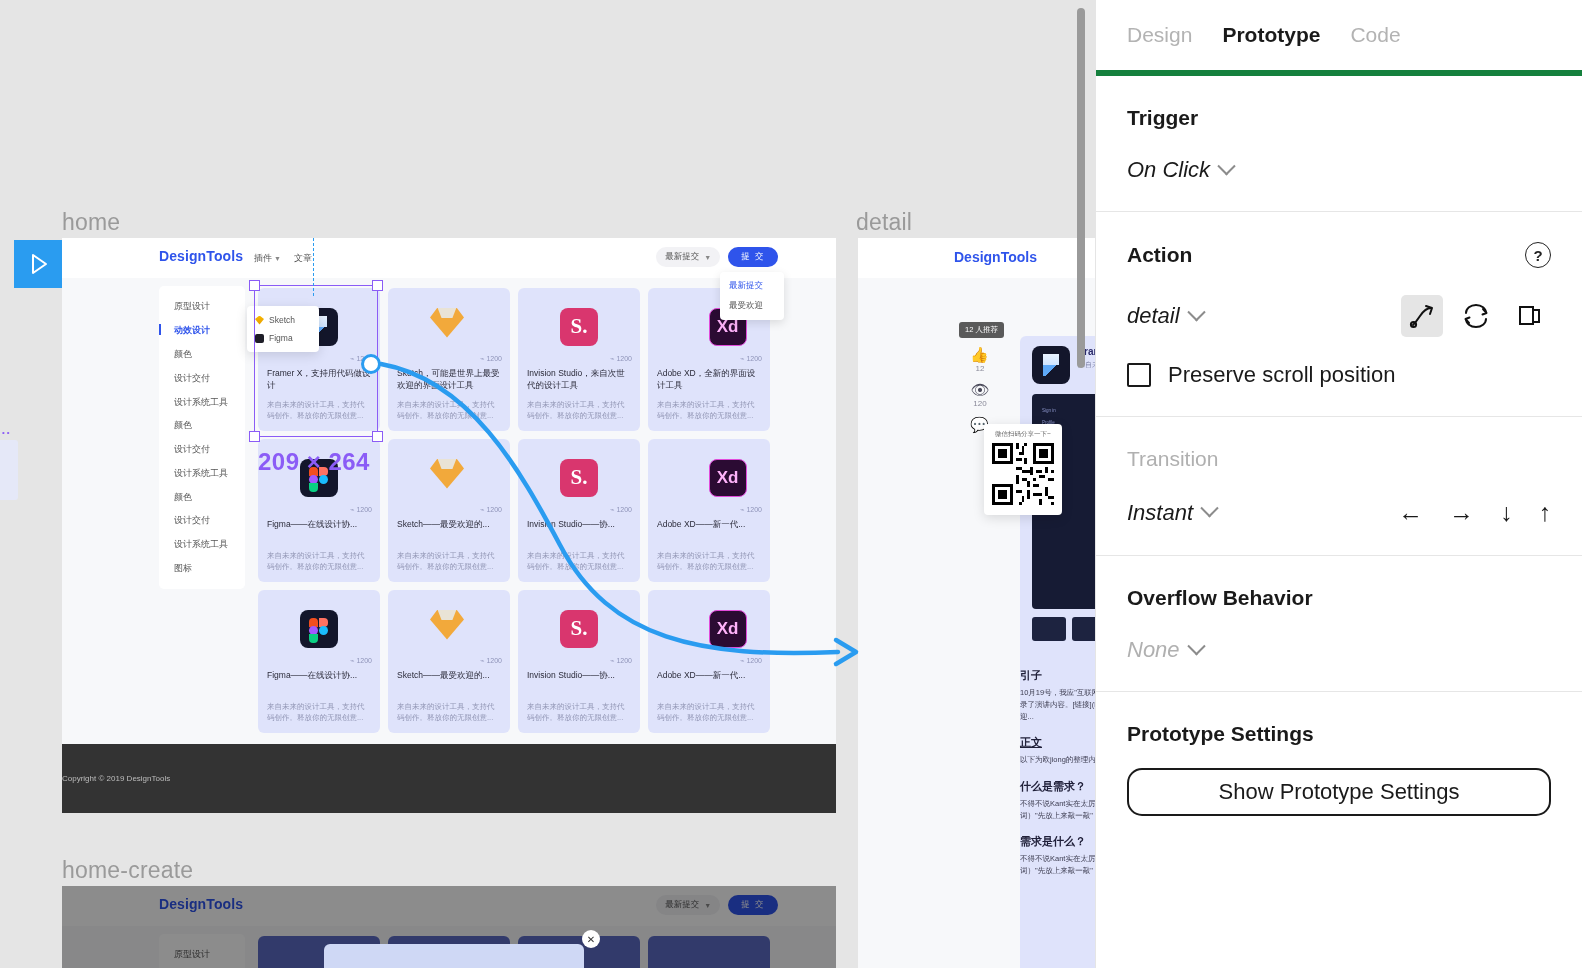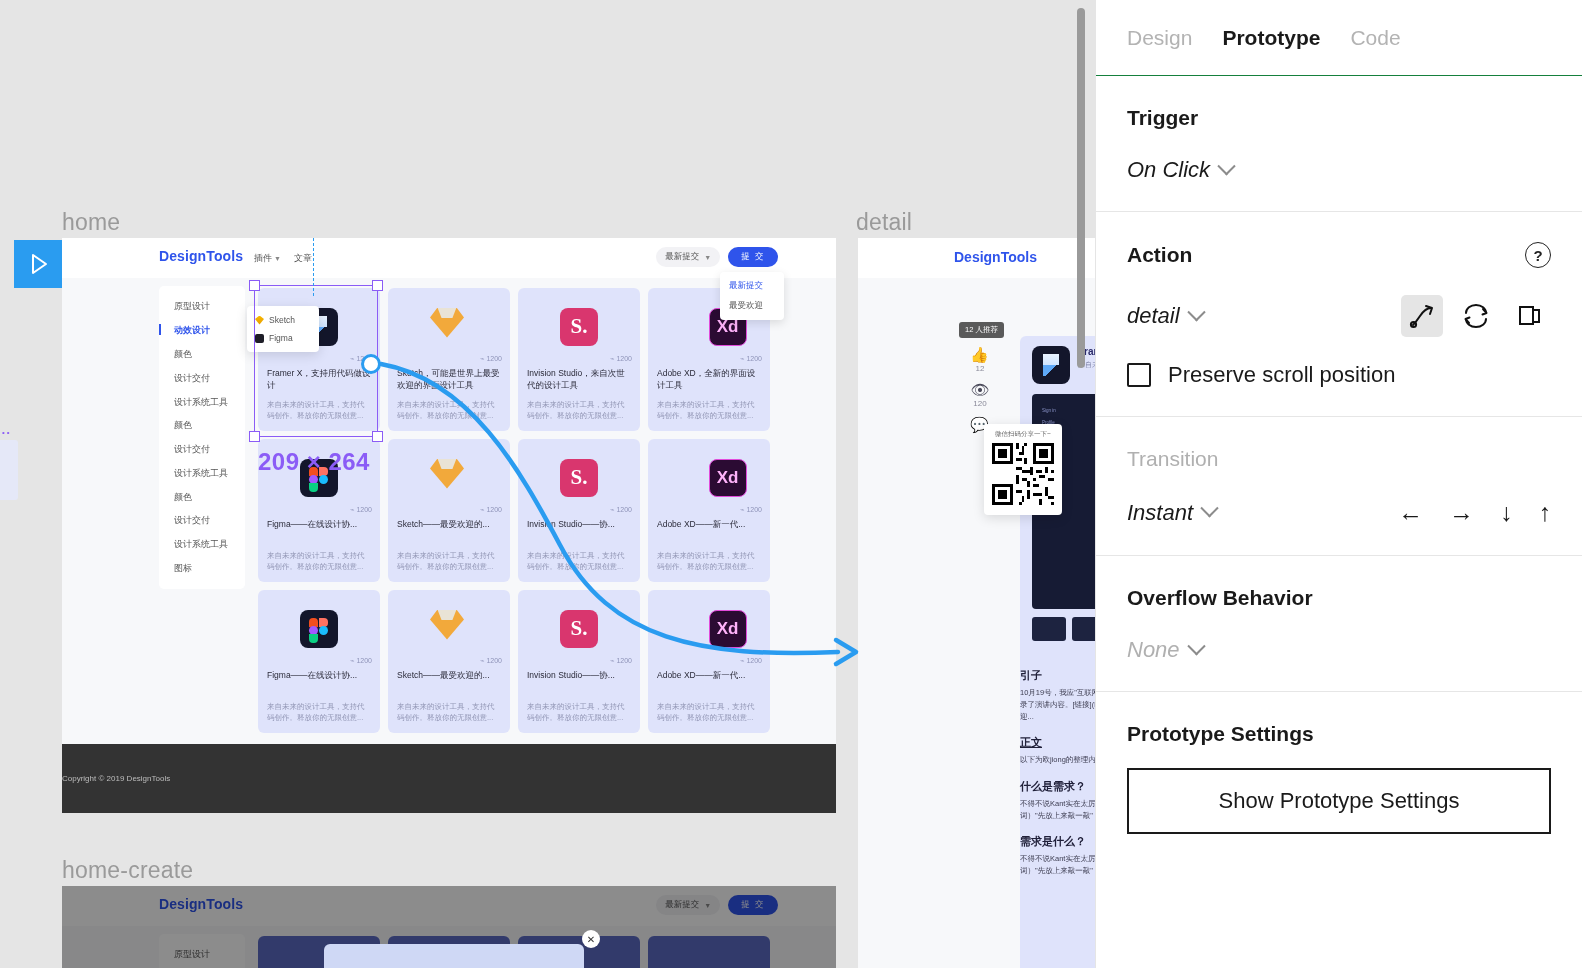--- a/index.html
+++ b/index.html
@@ -286,21 +286,21 @@
   
   #panel {
     position:absolute; right:0; top:0;
     width: 487px; height: 968px;
     background:#ffffff;
     border-left: 1px solid #e5e5e5;
   }
   .tabs {
     height: 76px; display:flex; align-items:center; gap: 30px;
     padding-left: 31px;
-    border-bottom: 1px solid #15803d;
+    border-bottom: 6px solid #15803d;
   }
   .tab { font-size: 21px; color:#b3b3b3; }
   .tab.active { color:#1a1a1a; font-weight:bold; }
 
   .section { padding: 30px 31px 28px 31px; border-bottom: 1px solid #e6e6e6; }
   .sec-title { font-size: 21px; font-weight:bold; color:#1a1a1a; }
   .sec-title.muted { color:#b0b0b0; font-weight: normal; }
   .sec-head { display:flex; align-items:center; justify-content:space-between; }
   .help-ico {
     width: 26px; height: 26px; border-radius:50%;
@@ -316,22 +316,22 @@
   .icon-btn {
     width: 42px; height: 42px; border-radius: 5px;
     display:flex; align-items:center; justify-content:center;
   }
   .icon-btn.selected { background:#e5e5e5; }
   .checkbox-row { display:flex; align-items:center; gap: 17px; margin-top: 25px; }
   .checkbox { width: 24px; height: 24px; border: 2px solid #1a1a1a; border-radius: 2px; }
   .checkbox-label { font-size: 22px; color:#1a1a1a; }
   .arrow-group { display:flex; align-items:center; gap: 26px; font-size: 25px; color:#1a1a1a; }
   .proto-btn {
-    margin-top: 22px; height: 66px;
-    border: 2px solid #1a1a1a; border-radius: 0;
+    margin-top: 22px; height: 48px;
+    border: 2px solid #1a1a1a; border-radius: 15px;
     display:flex; align-items:center; justify-content:center;
     font-size: 22px; color:#1a1a1a;
   }
 </style>
 </head>
 <body>
 
 <div id="app">
 
   <div id="canvas">

